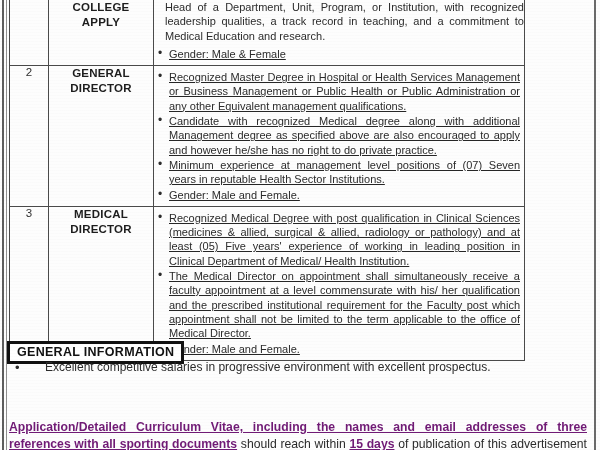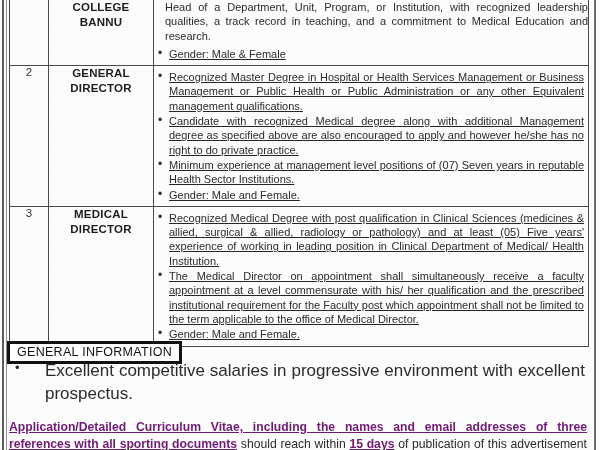--- a/index.html
+++ b/index.html
@@ -41,21 +41,21 @@
     left: 594px; top: 0;
     width: 2px; height: 450px;
     background: #6a6a6a;
   }
 
   
   #qual-table {
     position: absolute;
     left: 9px;
     top: -1px;
-    width: 580px;
+    width: 516px;
     border-collapse: collapse;
     table-layout: fixed;
   }
   #qual-table td {
     border: 1px solid #4a4a4a;
     vertical-align: top;
     padding: 0;
   }
   td.c-sr {
     width: 38px;
@@ -105,21 +105,21 @@
   }
   .noBullet { padding-left: 11px; }
   .noBullet::before { content: ""; }
 
   
   .section-chip {
     position: absolute;
     background: #ffffff;
     border: 3px solid #111111;
     padding: 1px 7px 2px 7px;
-    font-weight: normal;
+    font-weight: bold;
     font-size: 12.5px;
     letter-spacing: .3px;
     color: #111111;
     line-height: 1.15;
     white-space: nowrap;
   }
   #chip-general { left: 7px; top: 341px; }
   #chip-apply   { left: 7px; top: 400px; }
 
   
@@ -129,21 +129,21 @@
     top: 360px;
     width: 576px;
   }
   #general-info ul {
     list-style: none;
     margin: 0;
     padding: 0;
   }
   #general-info li {
     position: relative;
-    font-size: 17px;
+    font-size: 12px;
     line-height: 1.33;
     text-align: justify;
     color: #2b2b2b;
     padding-left: 36px;
     margin-bottom: 0px;
   }
   #general-info li::before {
     content: "\2022";
     position: absolute;
     left: 6px;
@@ -185,21 +185,21 @@
   <div class="frame-left-inner"></div>
   <div class="frame-right-outer"></div>
 
   <table id="qual-table">
     <tbody>
 
       <tr>
         <td class="c-sr"></td>
         <td class="c-title">
           <span>COLLEGE</span><br>
-          <span>BANNU</span>
+          <span>APPLY</span>
         </td>
         <td class="c-desc">
           <div style="height:0px"></div>
           <p class="noBullet">Head of a Department, Unit, Program, or Institution, with recognized leadership qualities, a track record in teaching, and a commitment to Medical Education and research.</p>
           <ul class="bullets">
             <li>Gender: Male &amp; Female</li>
           </ul>
         </td>
       </tr>
 

